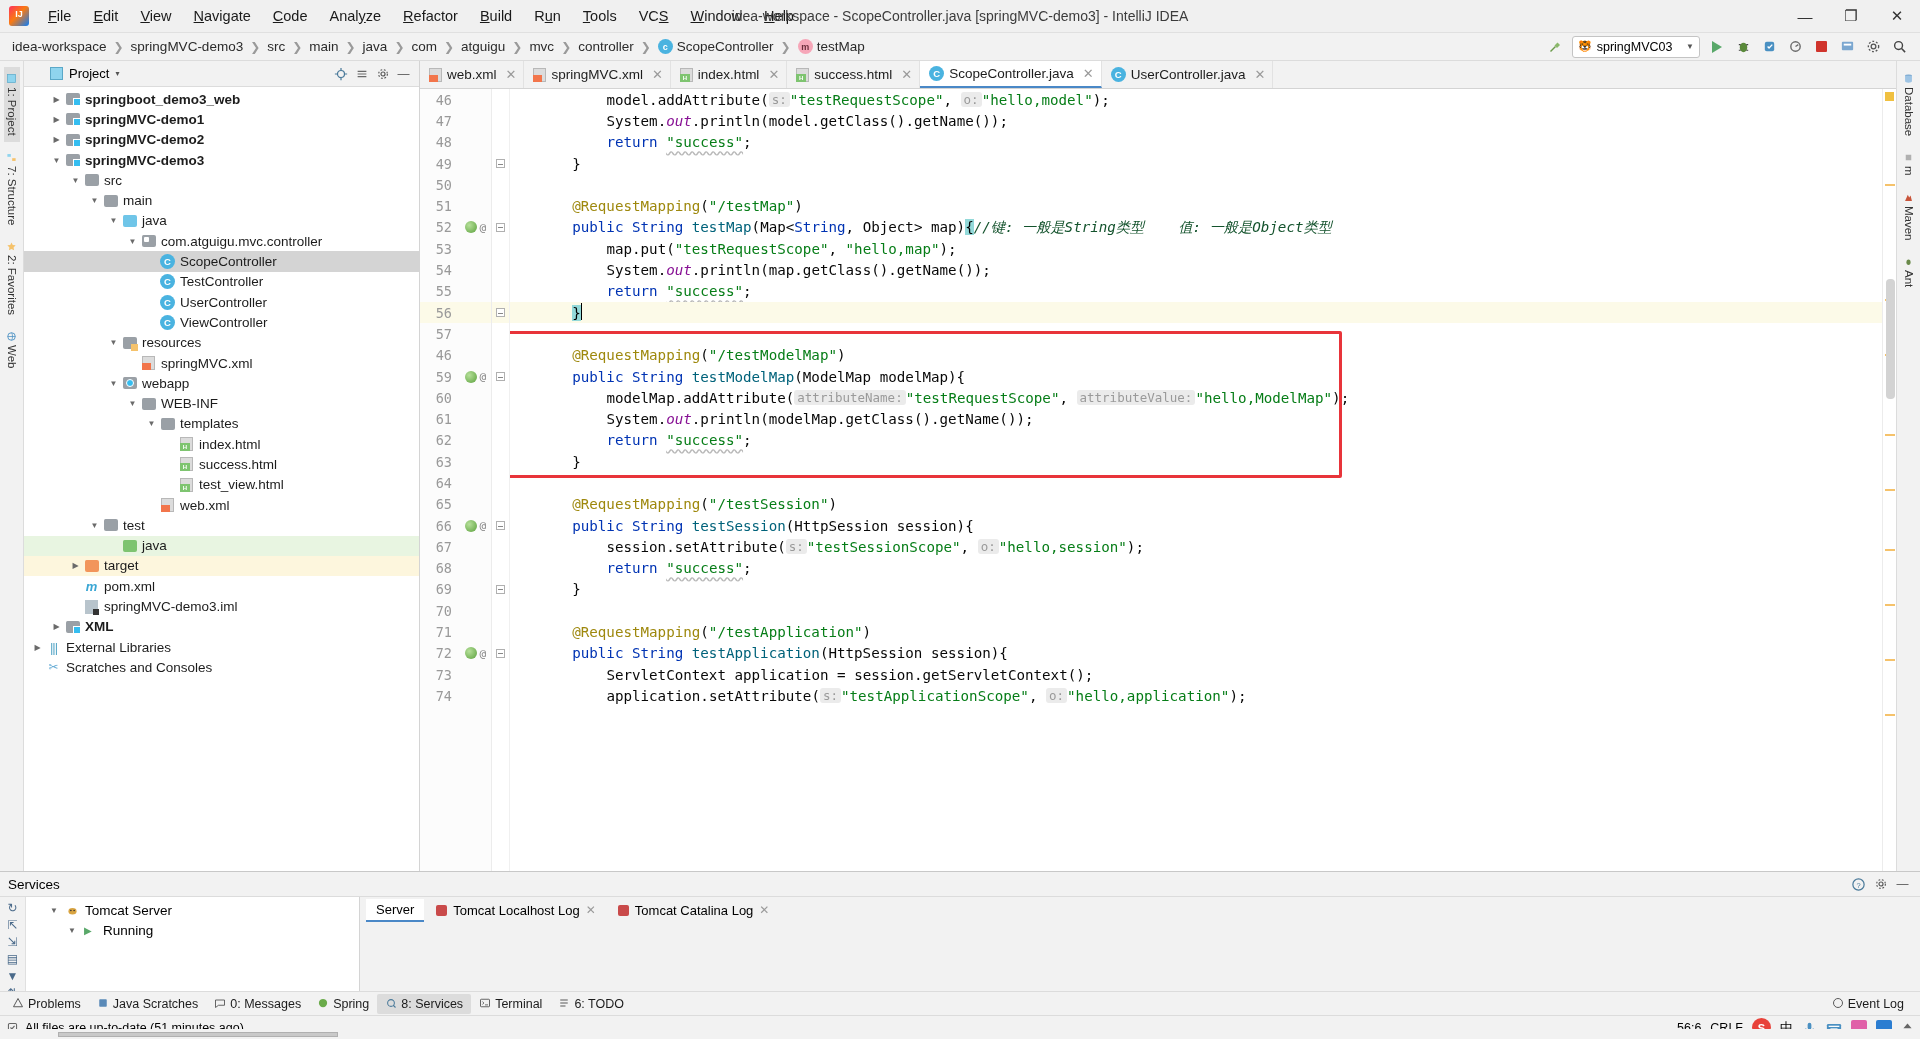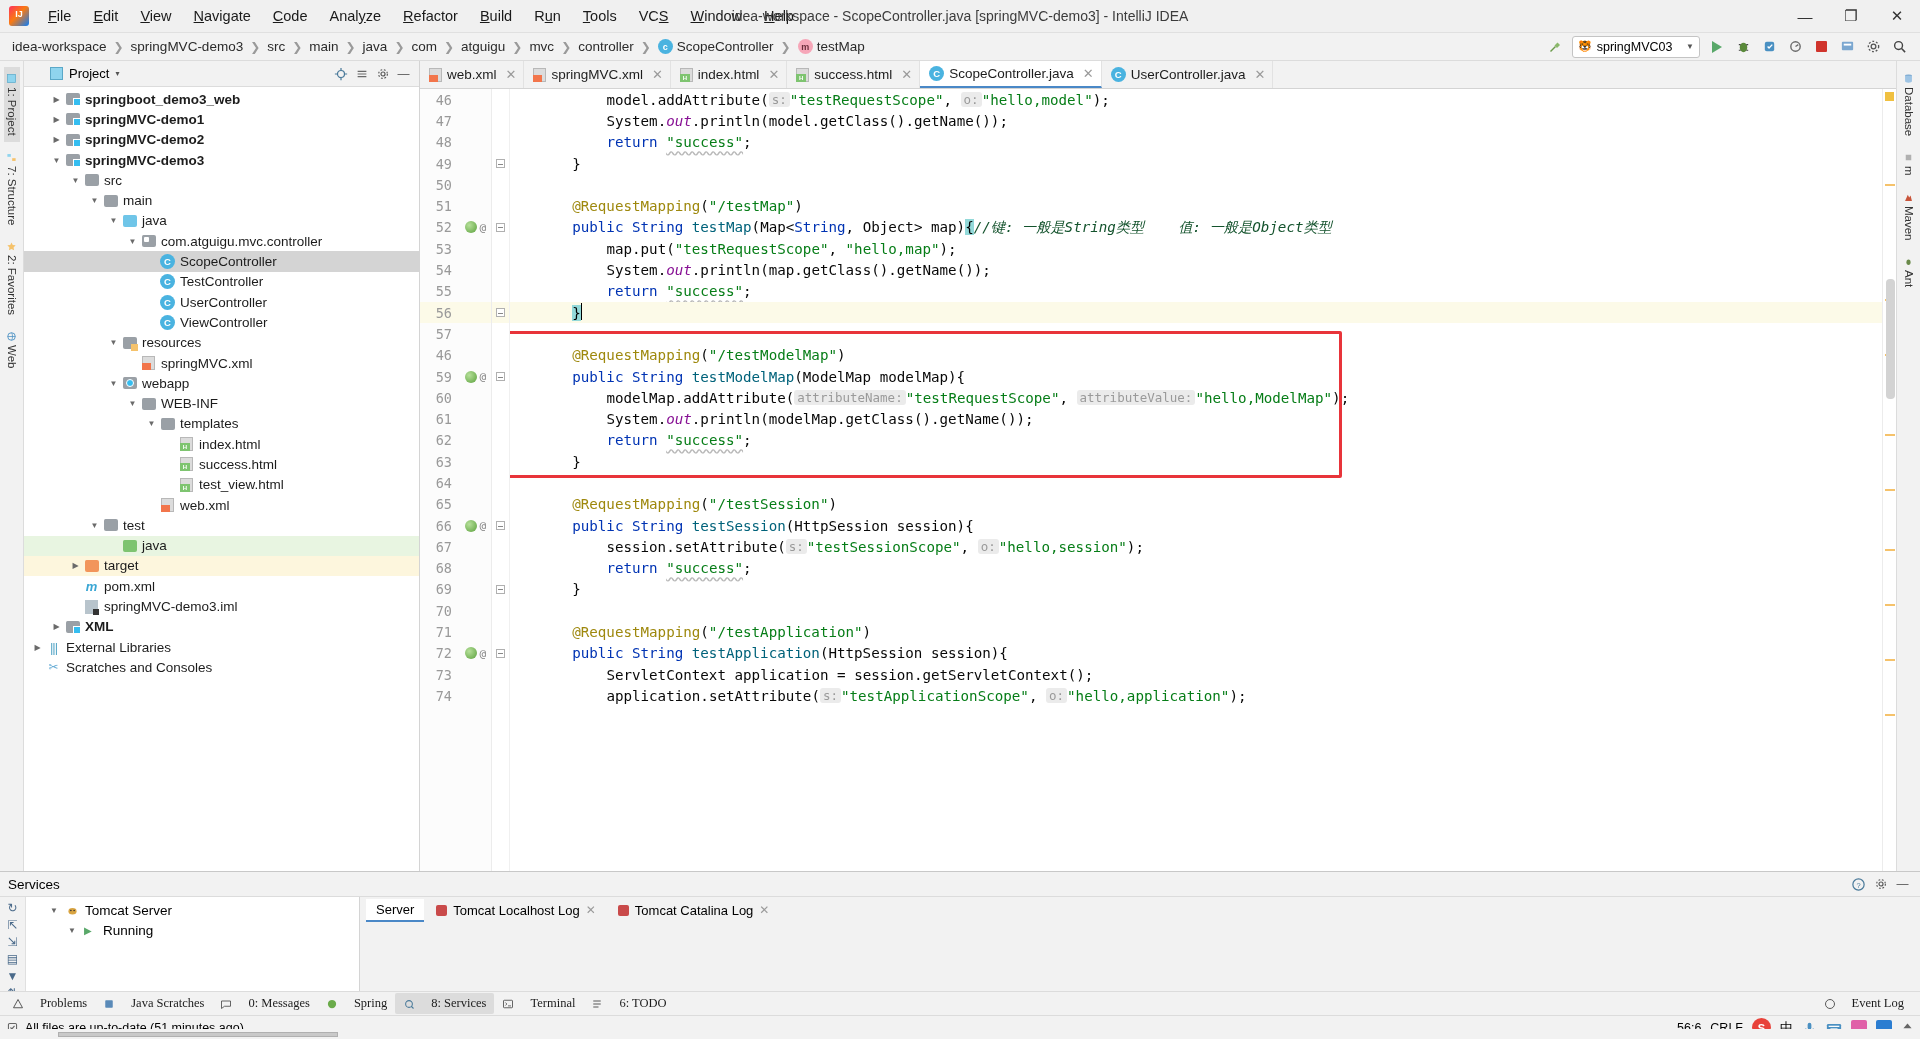--- a/index.html
+++ b/index.html
@@ -291,21 +291,21 @@
   .sv-sub { display: flex; align-items: center; height: 26px; padding-left: 6px; gap: 4px; background: #fff; flex: 1; }
   .sv-subtab { padding: 3px 12px; font-size: 13px; }
   .sv-subtab.active { background: #e4e4e4; }
 
   
   .bottom-bar {
     height: 24px; background: #f2f2f2; display: flex; align-items: center;
     border-top: 1px solid #dcdcdc; font-size: 12.5px; flex: none; padding-left: 4px;
   }
   .bb-item {
-    display: flex; align-items: center; gap: 16px; padding: 3px 8px; color: #1c1c1c; font-family: Liberation Serif, serif;
+    display: flex; gap: 4px; padding: 3px 8px; color: #1c1c1c;
   }
   .bb-item.active { background: #dcdcdc; border-radius: 2px; }
   .bb-right { margin-left: auto; display: flex; align-items: center; gap: 8px; padding-right: 8px; }
 
   .statusbar {
     height: 24px; background: #f2f2f2; display: flex; align-items: center;
     border-top: 1px solid #dcdcdc; font-size: 12.5px; flex: none; padding-left: 6px;
   }
   .sb-right { margin-left: auto; display: flex; align-items: center; gap: 9px; padding-right: 6px; }
   .ime-ic { font-size: 13px; }

